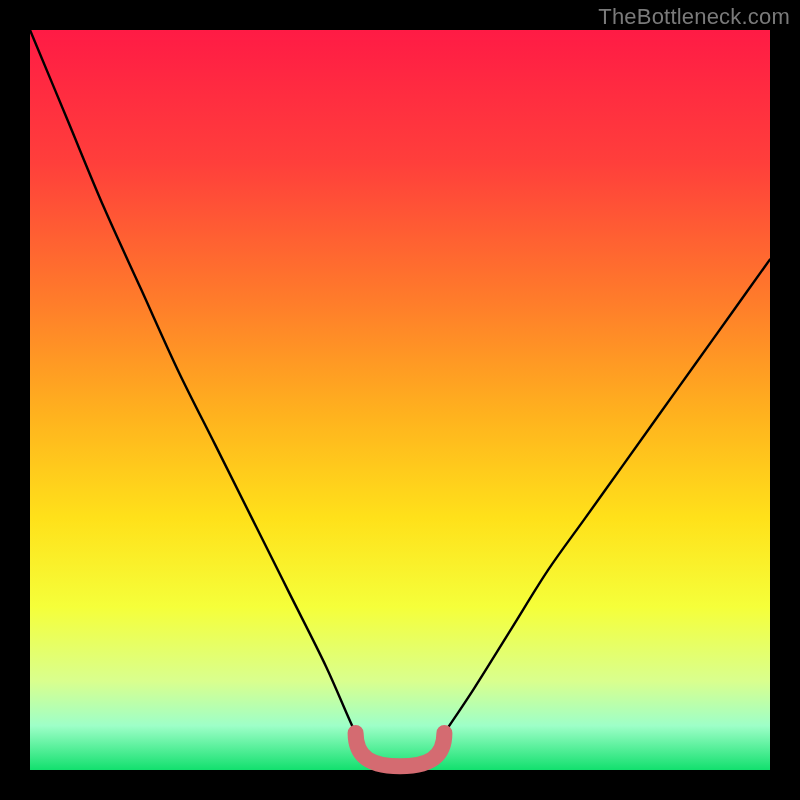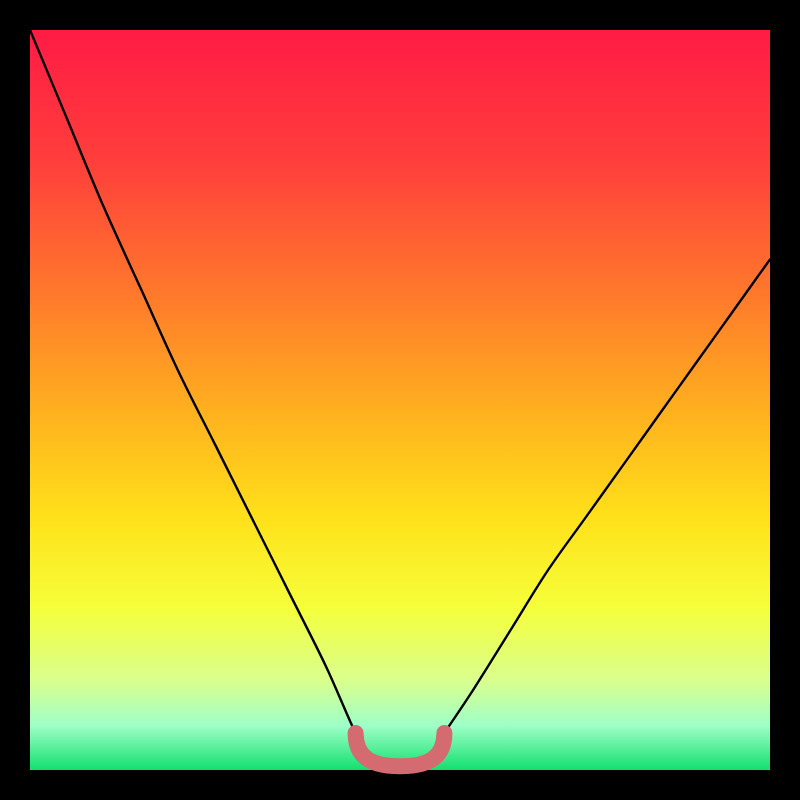--- a/index.html
+++ b/index.html
@@ -47,20 +47,21 @@
     color: #7a7a7a;
     font-weight: 500;
     letter-spacing: 0.2px;
   }
 </style>
 </head>
 <body>
 
 <div class="stage">
 
+  <div class="watermark">TheBottleneck.com</div>
 
   <div class="plot-area">
     <svg class="gradient-bg" viewBox="0 0 740 740" preserveAspectRatio="none">
       <defs>
         <linearGradient id="bgGrad" x1="0" y1="0" x2="0" y2="1">
             <stop offset="0%" stop-color="#ff1b45"></stop>
             <stop offset="18%" stop-color="#ff3f3b"></stop>
             <stop offset="36%" stop-color="#ff7a2b"></stop>
             <stop offset="52%" stop-color="#ffb21e"></stop>
             <stop offset="66%" stop-color="#ffe11a"></stop>

